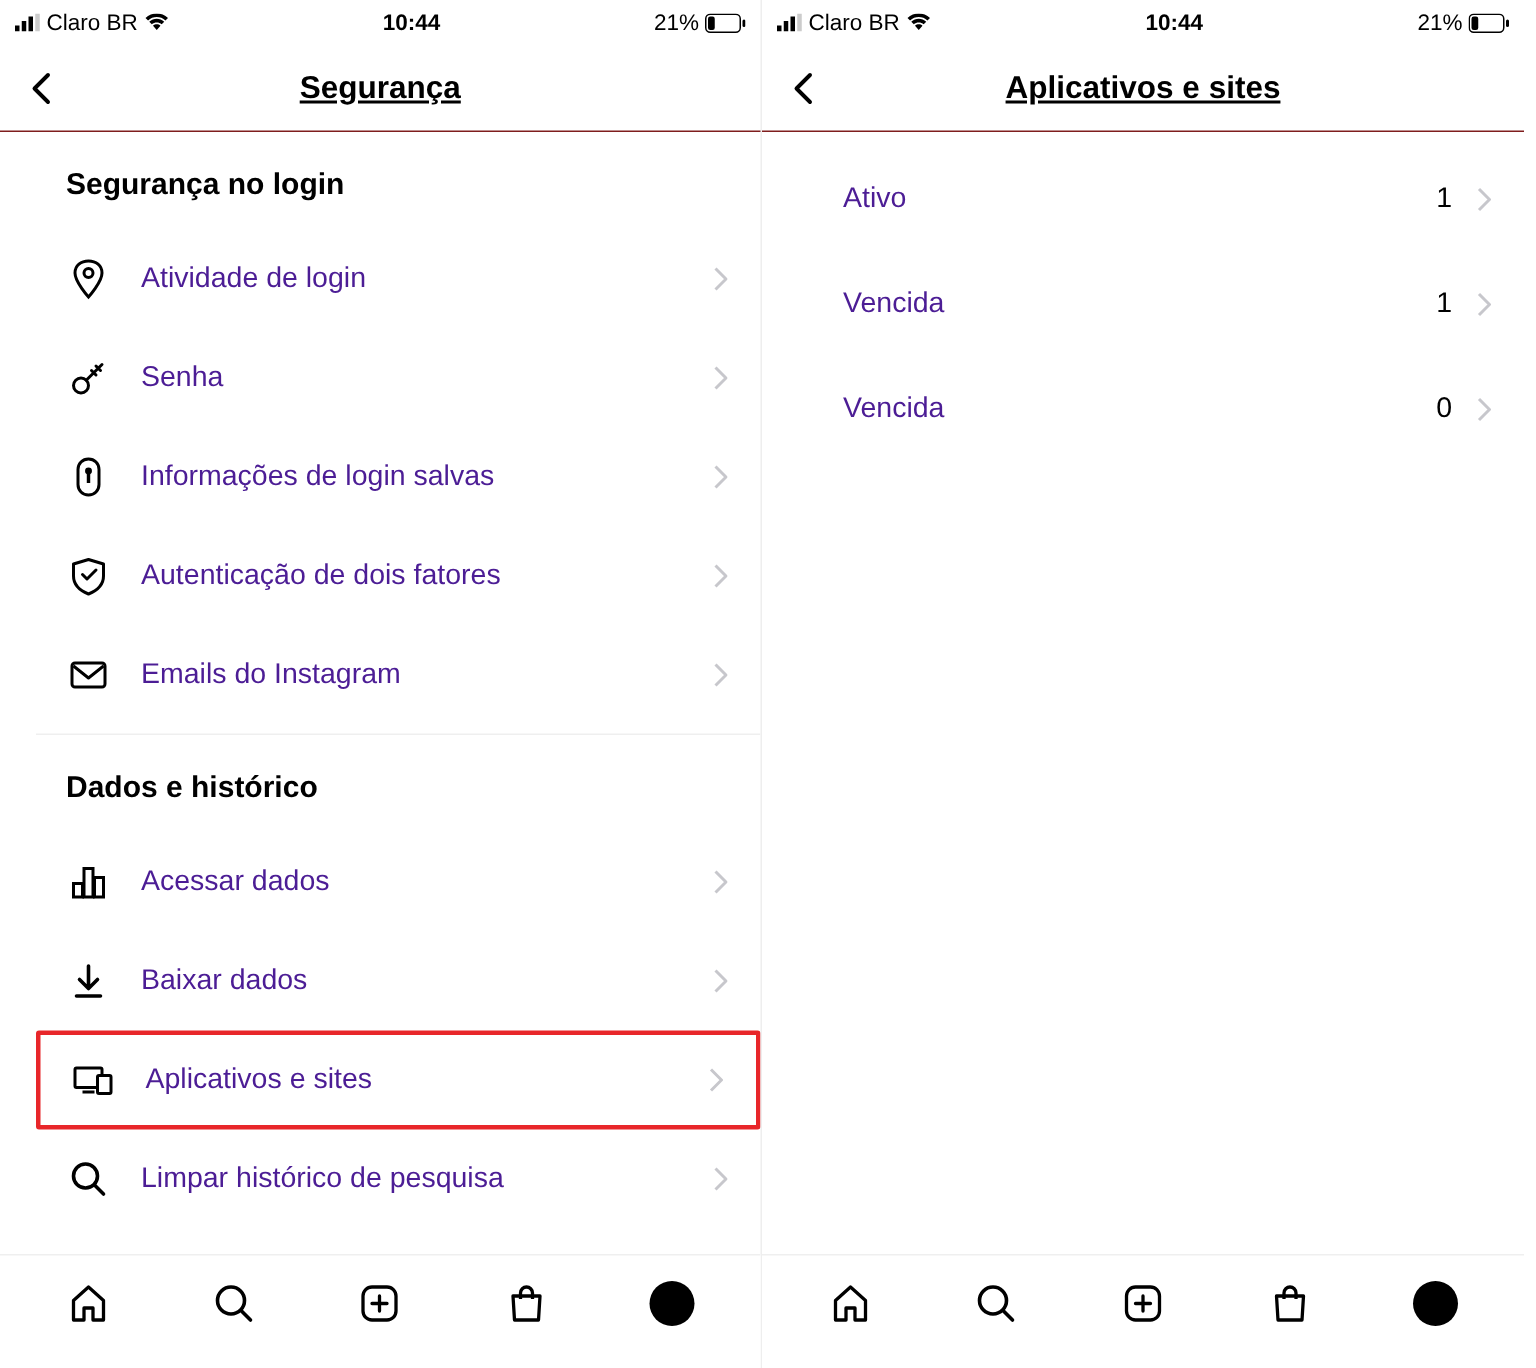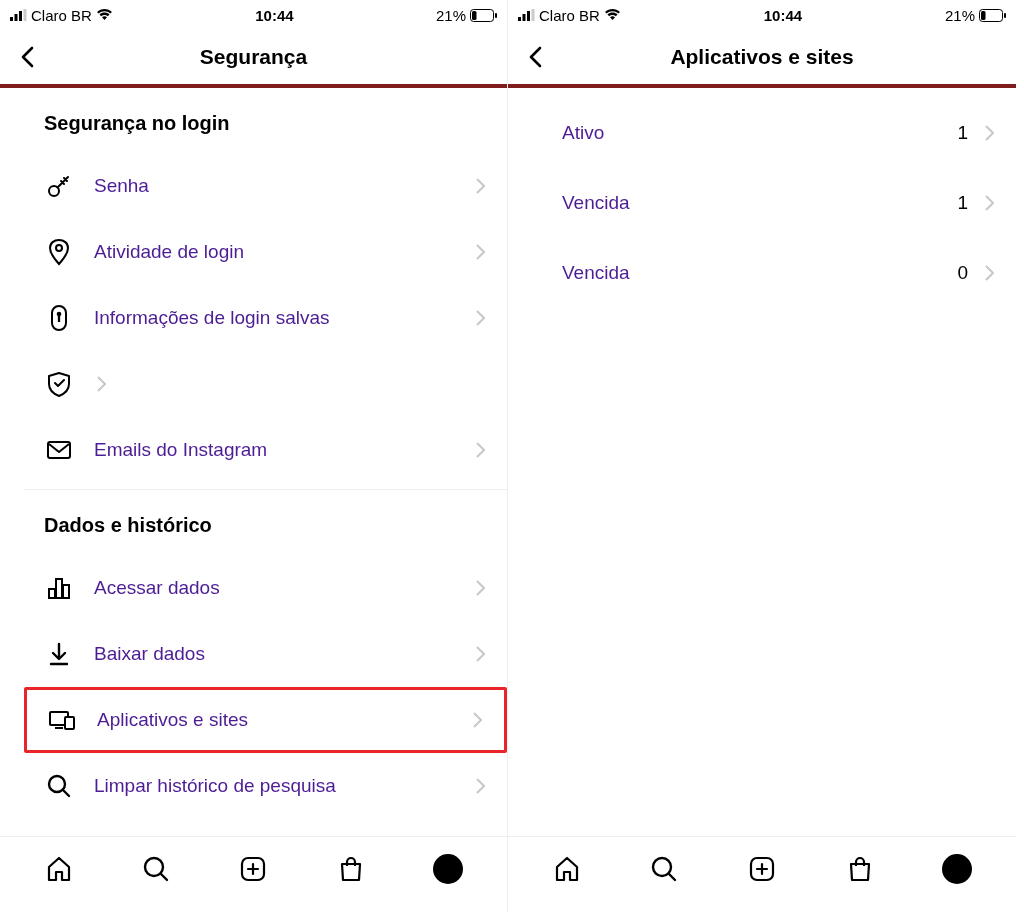--- a/index.html
+++ b/index.html
@@ -43,21 +43,22 @@
     display:inline-flex; align-items:center;
   }
 
   
   .header {
     height: 58px;
     display:flex;
     align-items:center;
     justify-content:center;
     position:relative;
-    border-bottom: 4px solid #7f1d1d;
+    border-bottom: 1px solid #7f1d1d;
+    text-decoration: underline;
   }
   .header .back {
     position:absolute;
     left: 14px;
     top: 50%;
     transform: translateY(-50%);
     width: 28px; height:28px;
     display:flex; align-items:center; justify-content:center;
   }
   .header-title {
@@ -182,41 +183,41 @@
       </div>
       <div class="header-title">Segurança</div>
     </div>
 
     <div class="scroll">
 
       <div class="section-title">Segurança no login</div>
 
       <div class="row">
         <span class="icon-slot">
+          <svg width="24" height="28" viewBox="0 0 24 28" fill="none" stroke="#000" stroke-width="2">
+              <path d="M12 26 C12 26 3 16 3 10 C3 5 7 2 12 2 C17 2 21 5 21 10 C21 16 12 26 12 26 Z"></path>
+              <circle cx="12" cy="10" r="3"></circle>
+            </svg>
+        </span>
+        <span class="label">Atividade de login</span>
+        <span class="chev">
+            <svg width="9" height="16" viewBox="0 0 9 16">
+              <path d="M1 1 L8 8 L1 15" fill="none" stroke="#c7c7cc" stroke-width="2"></path>
+            </svg>
+          </span>
+      </div>
+
+      <div class="row">
+        <span class="icon-slot">
           <svg width="26" height="26" viewBox="0 0 26 26" fill="none" stroke="#000" stroke-width="2" stroke-linecap="round" stroke-linejoin="round">
               <circle cx="8" cy="18" r="5"></circle>
               <path d="M11.5 14.5 L22 4 M18 5 L21 8 M15 8 L18 11"></path>
             </svg>
         </span>
         <span class="label">Senha</span>
-        <span class="chev">
-            <svg width="9" height="16" viewBox="0 0 9 16">
-              <path d="M1 1 L8 8 L1 15" fill="none" stroke="#c7c7cc" stroke-width="2"></path>
-            </svg>
-          </span>
-      </div>
-
-      <div class="row">
-        <span class="icon-slot">
-          <svg width="24" height="28" viewBox="0 0 24 28" fill="none" stroke="#000" stroke-width="2">
-              <path d="M12 26 C12 26 3 16 3 10 C3 5 7 2 12 2 C17 2 21 5 21 10 C21 16 12 26 12 26 Z"></path>
-              <circle cx="12" cy="10" r="3"></circle>
-            </svg>
-        </span>
-        <span class="label">Atividade de login</span>
         <span class="chev">
             <svg width="9" height="16" viewBox="0 0 9 16">
               <path d="M1 1 L8 8 L1 15" fill="none" stroke="#c7c7cc" stroke-width="2"></path>
             </svg>
           </span>
       </div>
 
       <div class="row">
         <span class="icon-slot">
           <svg width="20" height="28" viewBox="0 0 20 28" fill="none" stroke="#000" stroke-width="2">
@@ -233,20 +234,21 @@
           </span>
       </div>
 
       <div class="row">
         <span class="icon-slot">
           <svg width="26" height="28" viewBox="0 0 26 28" fill="none" stroke="#000" stroke-width="2" stroke-linejoin="round">
               <path d="M13 3 L23 6 L23 14 C23 20 18 24 13 26 C8 24 3 20 3 14 L3 6 Z"></path>
               <path d="M9 13 L12 16 L18 10" stroke-linecap="round"></path>
             </svg>
         </span>
+        <span class="label">Autenticação de dois fatores</span>
         <span class="chev">
             <svg width="9" height="16" viewBox="0 0 9 16">
               <path d="M1 1 L8 8 L1 15" fill="none" stroke="#c7c7cc" stroke-width="2"></path>
             </svg>
           </span>
       </div>
 
       <div class="row">
         <span class="icon-slot">
           <svg width="26" height="22" viewBox="0 0 26 22" fill="none" stroke="#000" stroke-width="2" stroke-linejoin="round">

